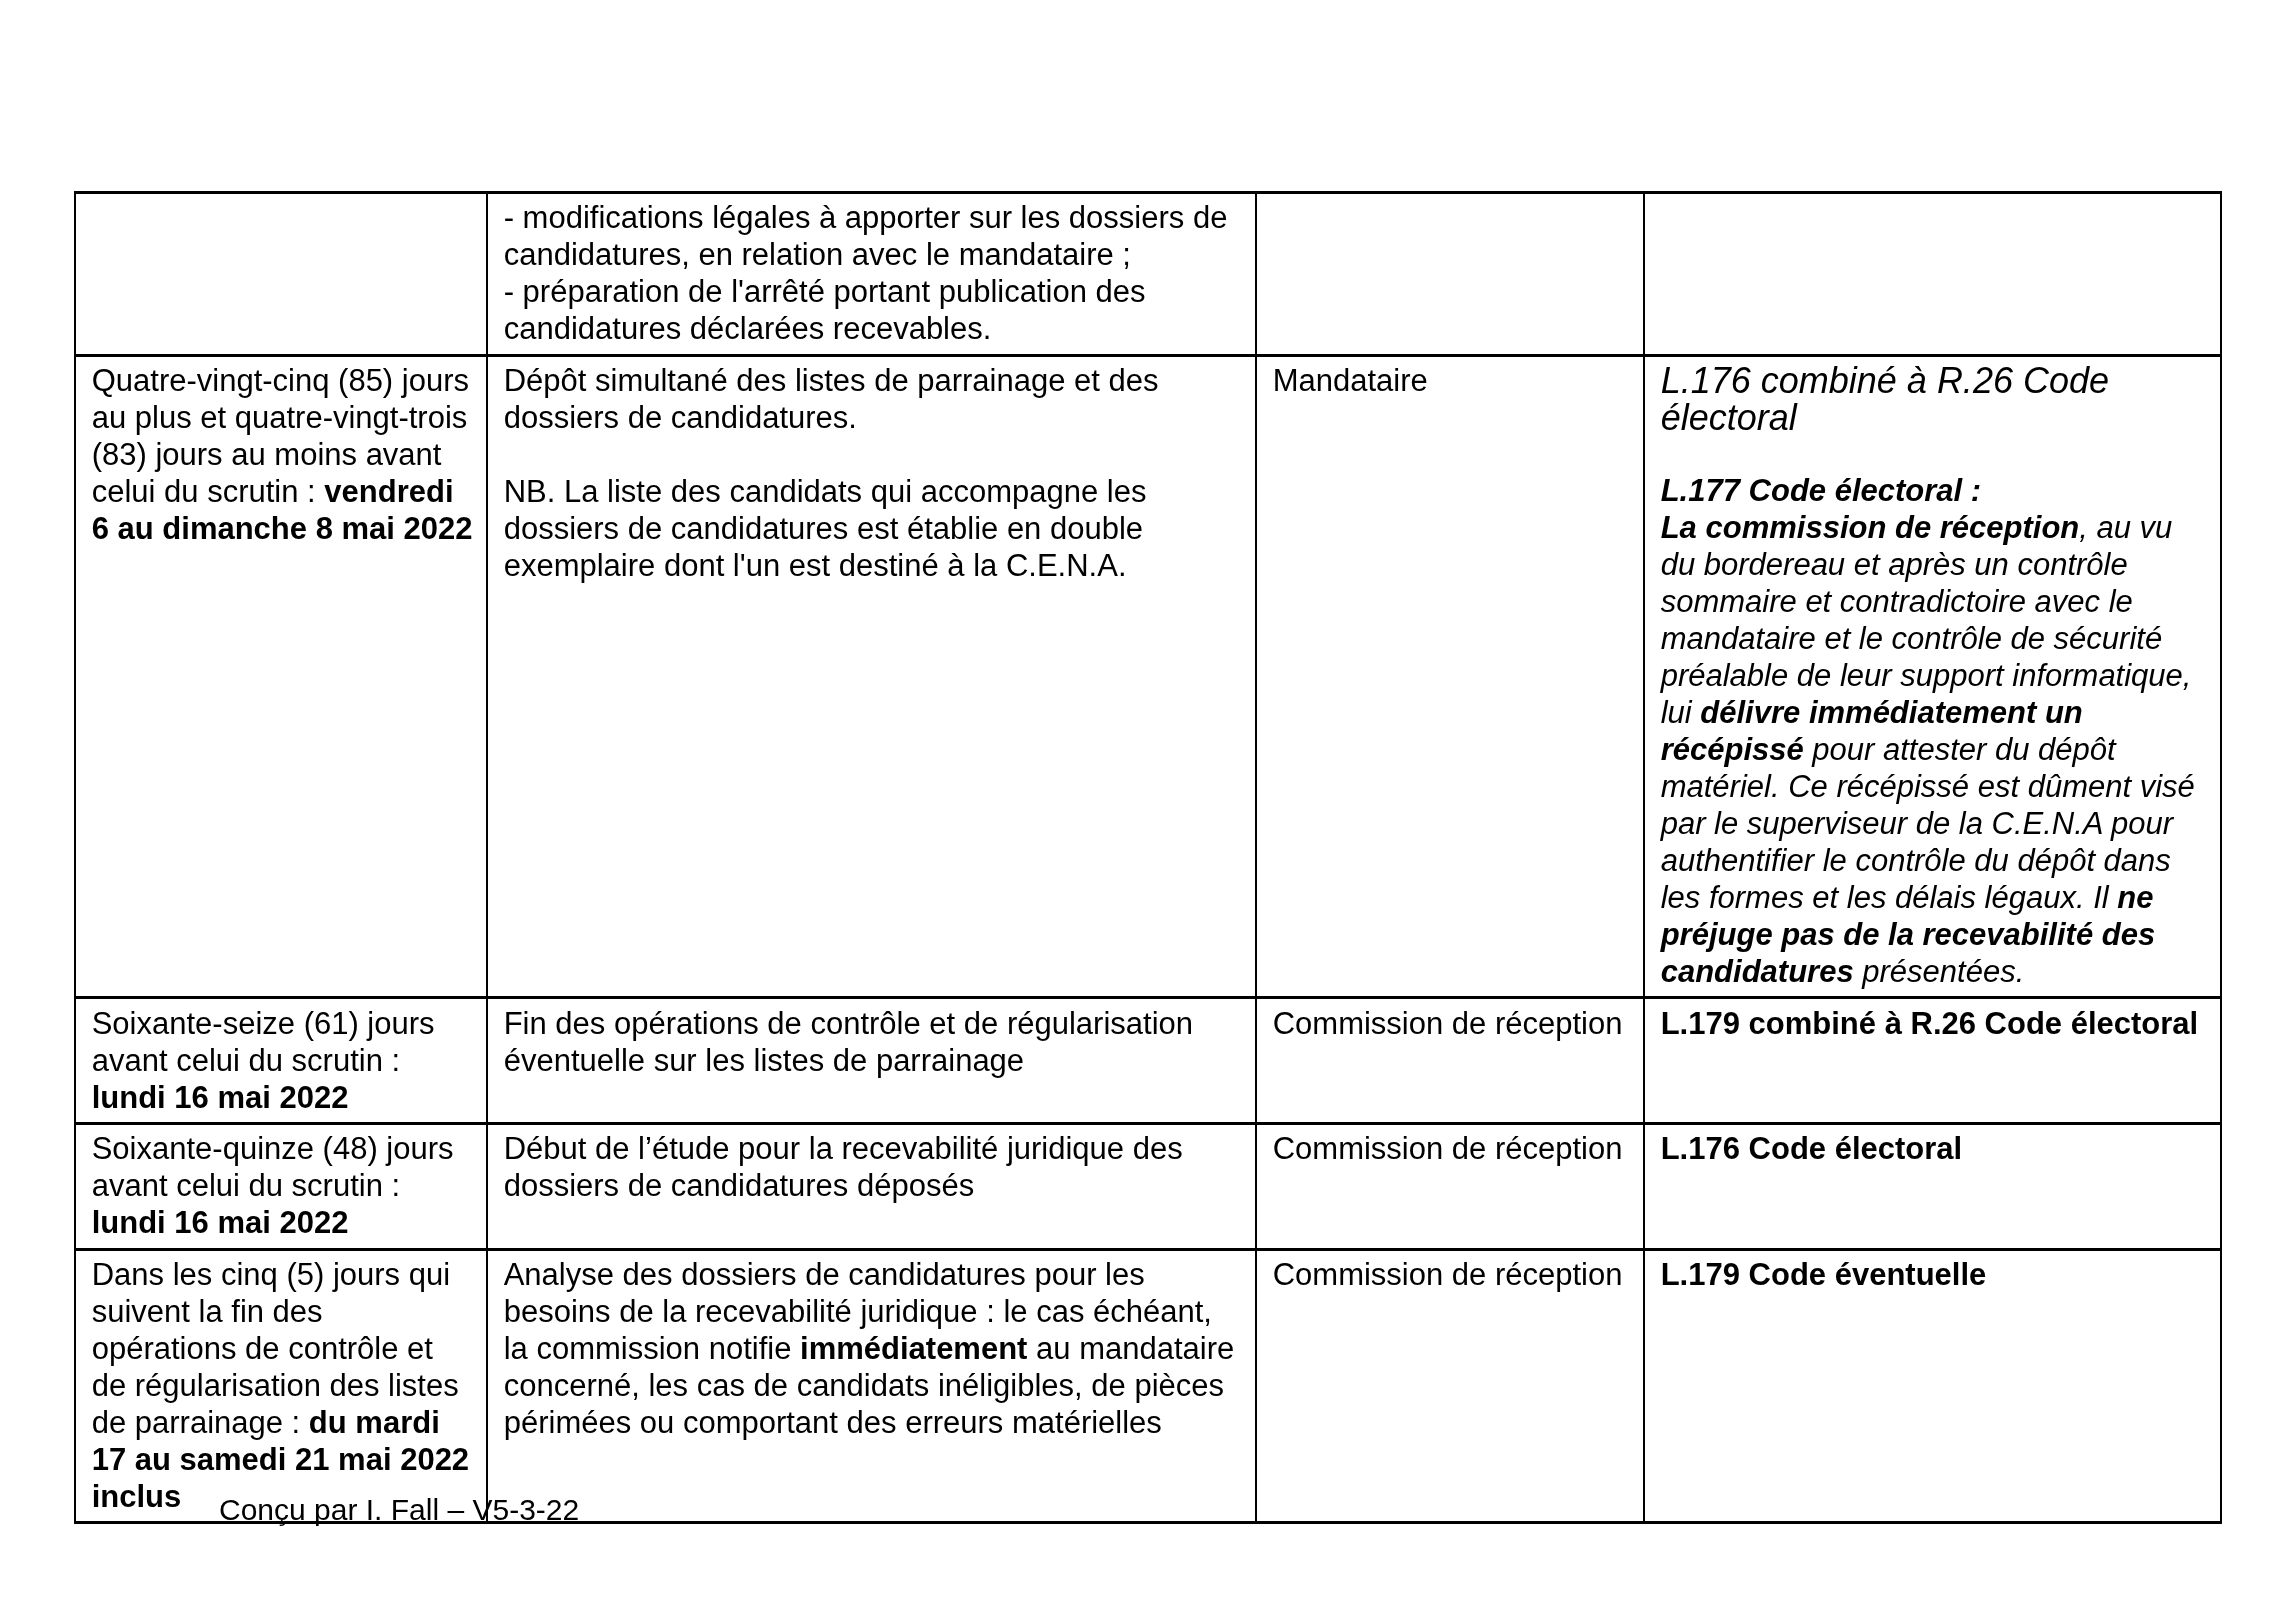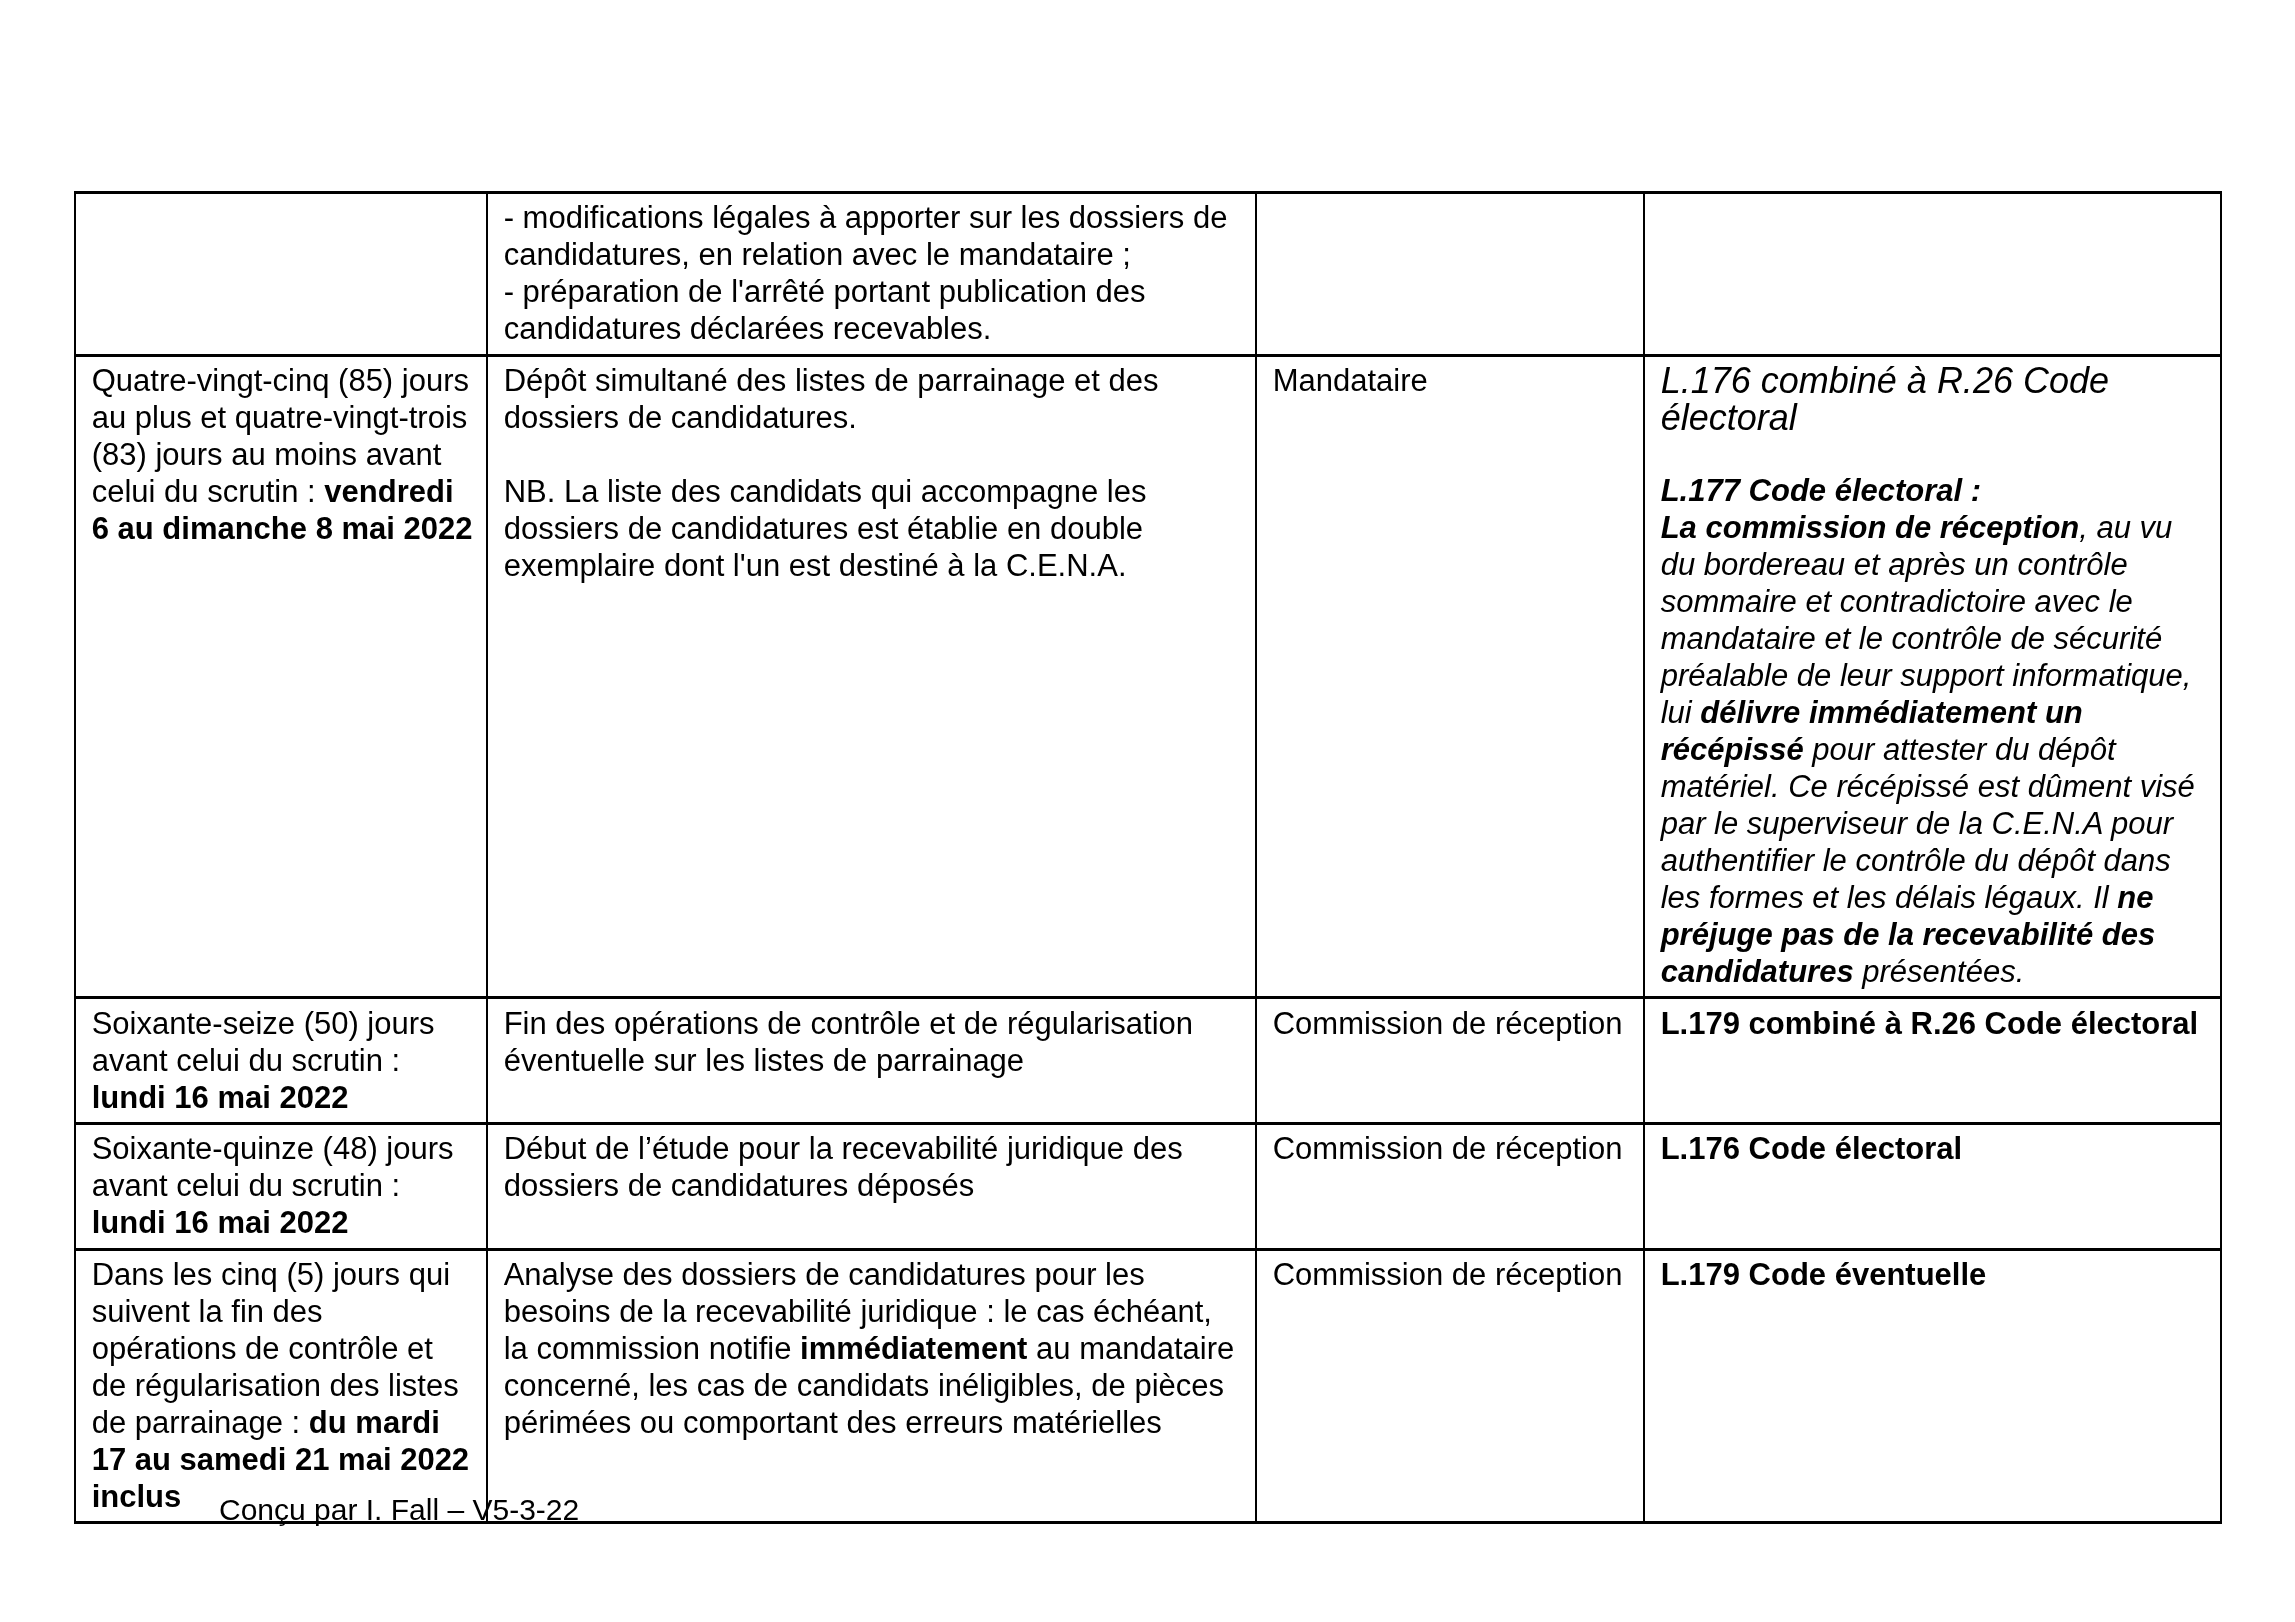--- a/index.html
+++ b/index.html
@@ -90,21 +90,21 @@
       <td class="cell note">
         <div class="para note-ref">L.176 combiné à R.26 Code électoral</div>
         <div class="gap"></div>
         <div class="para bold">L.177 Code électoral :</div>
         <div class="para"><span class="bold">La commission de réception</span><span>, au vu du bordereau et après un contrôle sommaire et contradictoire avec le mandataire et le contrôle de sécurité préalable de leur support informatique, lui </span><span class="bold">délivre immédiatement un récépissé</span><span> pour attester du dépôt matériel. Ce récépissé est dûment visé par le superviseur de la C.E.N.A pour authentifier le contrôle du dépôt dans les formes et les délais légaux. Il </span><span class="bold">ne préjuge pas de la recevabilité des candidatures</span><span> présentées.</span></div>
       </td>
     </tr>
 
     <tr style="height:104px;">
       <td class="cell">
-        <div class="para"><span>Soixante-seize (50) jours avant celui du scrutin : </span><span class="bold">lundi 16 mai 2022</span></div>
+        <div class="para"><span>Soixante-seize (61) jours avant celui du scrutin : </span><span class="bold">lundi 16 mai 2022</span></div>
       </td>
       <td class="cell">
         <div class="para">Fin des opérations de contrôle et de régularisation éventuelle sur les listes de parrainage</div>
       </td>
       <td class="cell">
         <div class="para">Commission de réception</div>
       </td>
       <td class="cell">
         <div class="para code">L.179 combiné à R.26 Code électoral</div>
       </td>

